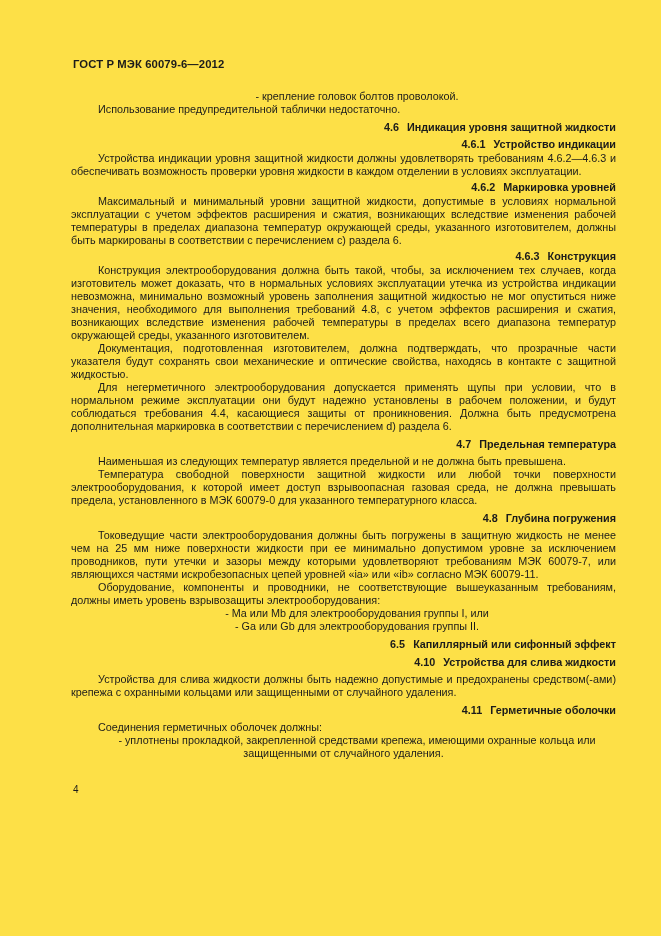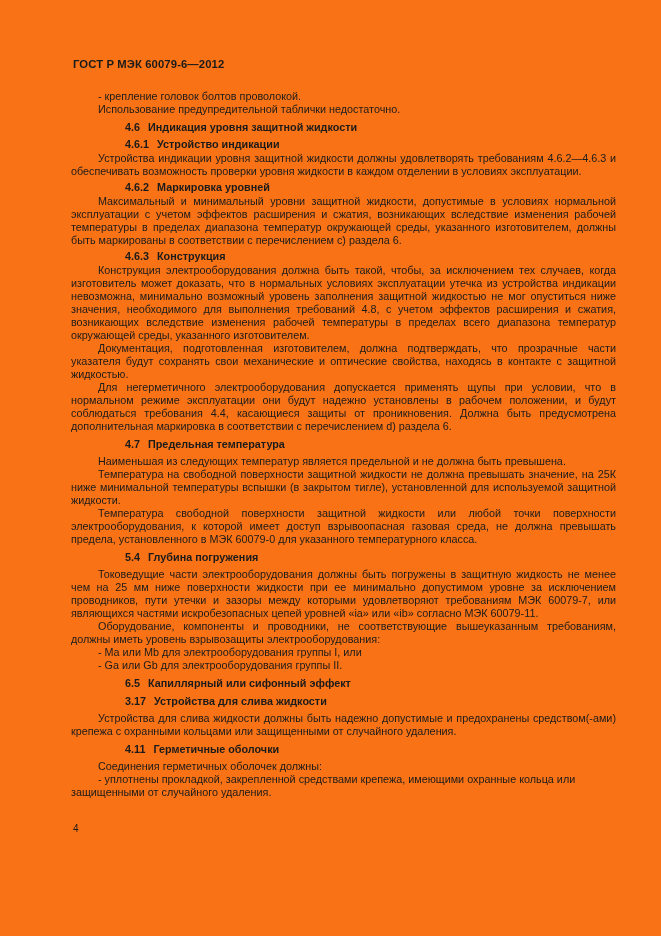--- a/index.html
+++ b/index.html
@@ -12,43 +12,43 @@
   }
   body {
     font-family: "Liberation Sans", "DejaVu Sans", sans-serif;
     color: #1b1b1b;
   }
   .page {
     box-sizing: border-box;
     width: 661px;
     height: 936px;
     padding: 58px 45px 0 71px;
-    background: #f97316;
+    background: #fde047;
   }
   .running-head {
     font-size: 11.3px;
     font-weight: bold;
     letter-spacing: 0.1px;
     margin: 0 0 20px 2px;
   }
   .doc {
     font-size: 10.8px;
     line-height: 13px;
   }
   .doc p {
     margin: 0;
     text-indent: 27px;
     text-align: justify;
   }
   .doc p.list-item {
-    text-align: left;
+    text-align: center;
   }
   .doc p.heading {
     font-weight: bold;
-    text-align: left;
+    text-align: right;
   }
   .doc p.heading.l2 { margin: 5px 0 4px 0; }
   .doc p.heading.l3 { margin: 3px 0 1px 0; }
   .doc .hnum { display: inline-block; margin-right: 8px; }
   .page-number {
     font-size: 10px;
     margin: 24px 0 0 2px;
   }
 </style>
 </head>
@@ -64,29 +64,28 @@
       <p class="heading l3"><span class="hnum">4.6.1</span><span class="htitle">Устройство индикации</span></p>
       <p class="paragraph">Устройства индикации уровня защитной жидкости должны удовлетворять требованиям 4.6.2—4.6.3 и обеспечивать возможность проверки уровня жидкости в каждом отделении в условиях эксплуатации.</p>
       <p class="heading l3"><span class="hnum">4.6.2</span><span class="htitle">Маркировка уровней</span></p>
       <p class="paragraph">Максимальный и минимальный уровни защитной жидкости, допустимые в условиях нормальной эксплуатации с учетом эффектов расширения и сжатия, возникающих вследствие изменения рабочей температуры в пределах диапазона температур окружающей среды, указанного изготовителем, должны быть маркированы в соответствии с перечислением c) раздела 6.</p>
       <p class="heading l3"><span class="hnum">4.6.3</span><span class="htitle">Конструкция</span></p>
       <p class="paragraph">Конструкция электрооборудования должна быть такой, чтобы, за исключением тех случаев, когда изготовитель может доказать, что в нормальных условиях эксплуатации утечка из устройства индикации невозможна, минимально возможный уровень заполнения защитной жидкостью не мог опуститься ниже значения, необходимого для выполнения требований 4.8, с учетом эффектов расширения и сжатия, возникающих вследствие изменения рабочей температуры в пределах всего диапазона температур окружающей среды, указанного изготовителем.</p>
       <p class="paragraph">Документация, подготовленная изготовителем, должна подтверждать, что прозрачные части указателя будут сохранять свои механические и оптические свойства, находясь в контакте с защитной жидкостью.</p>
       <p class="paragraph">Для негерметичного электрооборудования допускается применять щупы при условии, что в нормальном режиме эксплуатации они будут надежно установлены в рабочем положении, и будут соблюдаться требования 4.4, касающиеся защиты от проникновения. Должна быть предусмотрена дополнительная маркировка в соответствии с перечислением d) раздела 6.</p>
       <p class="heading l2"><span class="hnum">4.7</span><span class="htitle">Предельная температура</span></p>
       <p class="paragraph">Наименьшая из следующих температур является предельной и не должна быть превышена.</p>
-      <p class="paragraph">Температура на свободной поверхности защитной жидкости не должна превышать значение, на 25К ниже минимальной температуры вспышки (в закрытом тигле), установленной для используемой защитной жидкости.</p>
       <p class="paragraph">Температура свободной поверхности защитной жидкости или любой точки поверхности электрооборудования, к которой имеет доступ взрывоопасная газовая среда, не должна превышать предела, установленного в МЭК 60079-0 для указанного температурного класса.</p>
-      <p class="heading l2"><span class="hnum">5.4</span><span class="htitle">Глубина погружения</span></p>
+      <p class="heading l2"><span class="hnum">4.8</span><span class="htitle">Глубина погружения</span></p>
       <p class="paragraph">Токоведущие части электрооборудования должны быть погружены в защитную жидкость не менее чем на 25 мм ниже поверхности жидкости при ее минимально допустимом уровне за исключением проводников, пути утечки и зазоры между которыми удовлетворяют требованиям МЭК 60079-7, или являющихся частями искробезопасных цепей уровней «ia» или «ib» согласно МЭК 60079-11.</p>
       <p class="paragraph">Оборудование, компоненты и проводники, не соответствующие вышеуказанным требованиям, должны иметь уровень взрывозащиты электрооборудования:</p>
       <p class="list-item">- Ma или Mb для электрооборудования группы I, или</p>
       <p class="list-item">- Ga или Gb для электрооборудования группы II.</p>
       <p class="heading l2"><span class="hnum">6.5</span><span class="htitle">Капиллярный или сифонный эффект</span></p>
-      <p class="heading l2"><span class="hnum">3.17</span><span class="htitle">Устройства для слива жидкости</span></p>
+      <p class="heading l2"><span class="hnum">4.10</span><span class="htitle">Устройства для слива жидкости</span></p>
       <p class="paragraph">Устройства для слива жидкости должны быть надежно допустимые и предохранены средством(-ами) крепежа с охранными кольцами или защищенными от случайного удаления.</p>
       <p class="heading l2"><span class="hnum">4.11</span><span class="htitle">Герметичные оболочки</span></p>
       <p class="paragraph">Соединения герметичных оболочек должны:</p>
       <p class="list-item">- уплотнены прокладкой, закрепленной средствами крепежа, имеющими охранные кольца или защищенными от случайного удаления.</p>
     </div>
 
   <p class="page-number">4</p>
 </div>
 
 </body></html>

